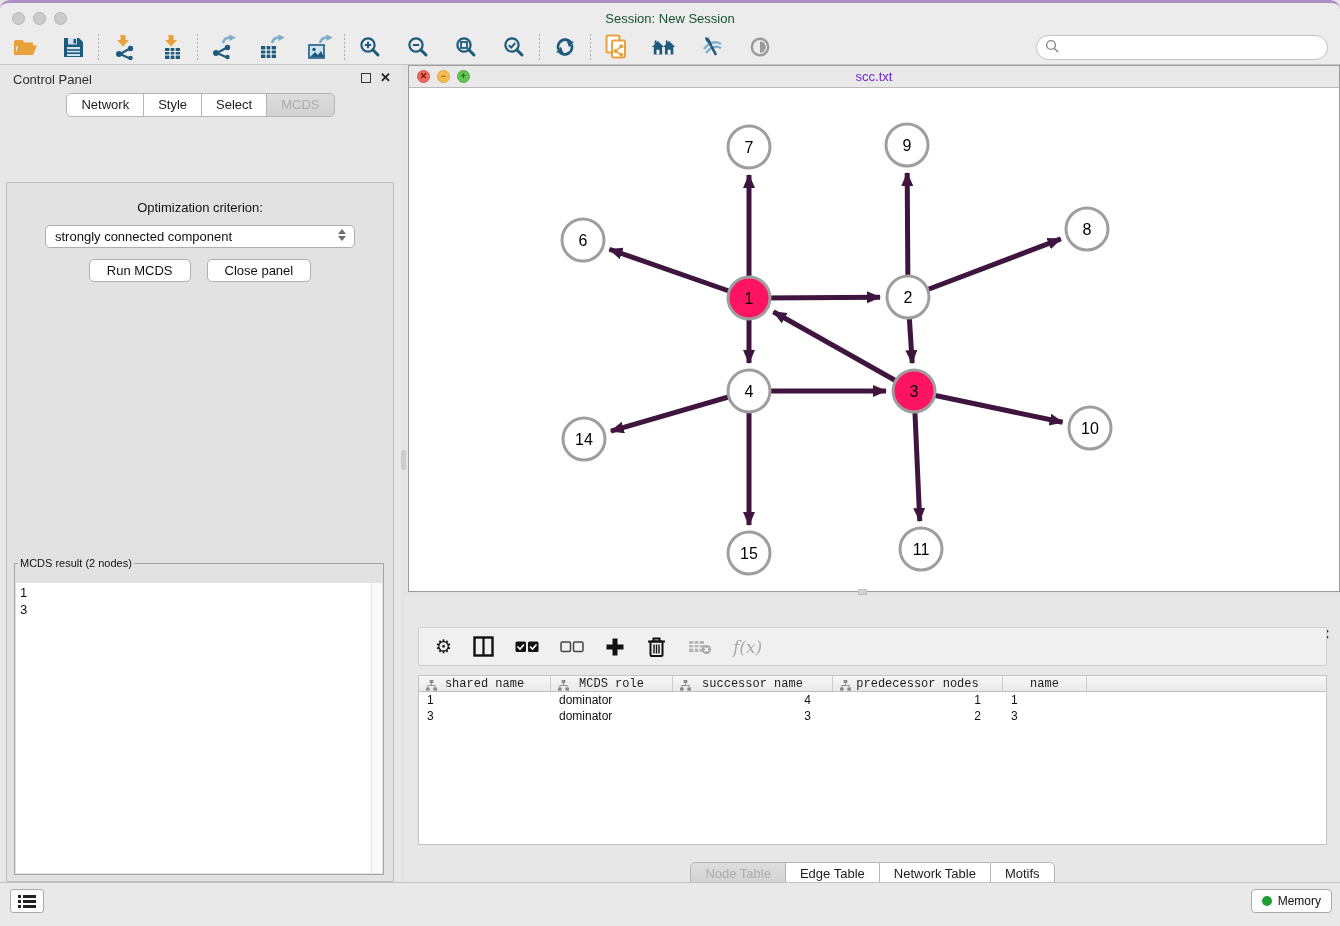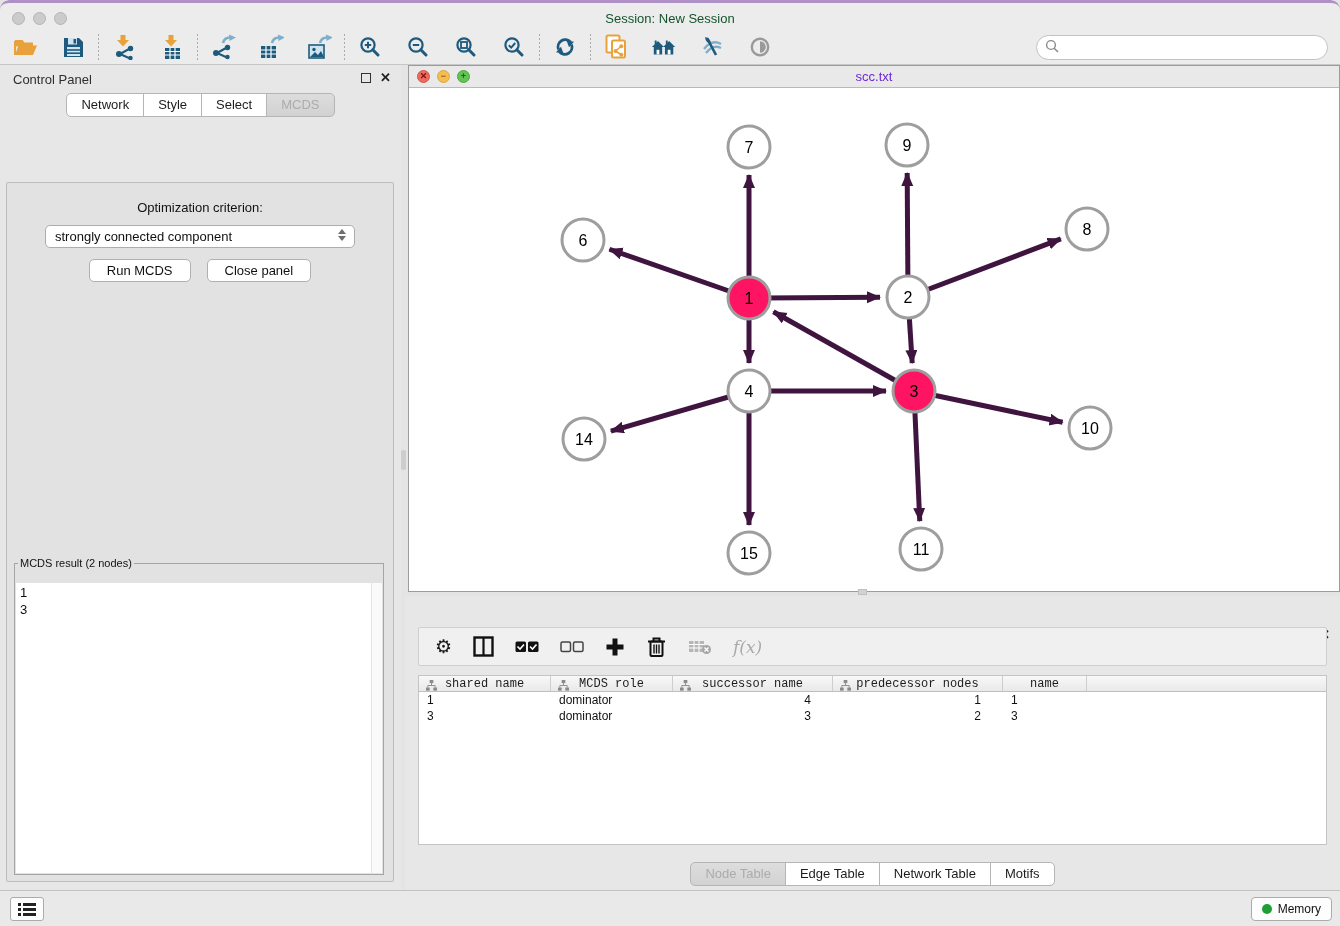--- a/index.html
+++ b/index.html
@@ -100,21 +100,21 @@
              background:#fff; border:1px solid #C4C4C4; overflow:hidden; }
   .thead{ display:flex; height:16px; background:linear-gradient(#F8F8F8,#E9E9E9);
           border-bottom:1px solid #BFBFBF;font-family:Liberation Mono, monospace; }
   .th{ position:relative; display:flex; align-items:center; justify-content:center;
        font-size:12px; color:#1C1C1C; border-right:1px solid #CDCDCD; flex:none; }
   .th .hier{ position:absolute; left:7px; top:4px; }
   .trow{ display:flex; height:16px; font-size:12px; color:#111; align-items:center; }
   .td{ flex:none; overflow:hidden; white-space:nowrap; }
   .tp-tabs{ position:absolute; left:0; right:0; bottom:4px; display:flex; justify-content:center; }
   
-  .statusbar{ position:absolute; left:0; bottom:0; right:0; height:36px;
+  .statusbar{ position:absolute; left:0; bottom:0; right:0; height:44px;
               background:#E9E9E9; border-top:1px solid #C2C2C2; }
   .list-btn{ position:absolute; left:10px; top:6px; width:34px; height:24px; background:#FDFDFD;
              border:1px solid #ABABAB; border-radius:3px; display:flex; align-items:center; justify-content:center; }
   .memory-btn{ position:absolute; right:8px; top:6px; height:24px; background:#FDFDFD;
                border:1px solid #ABABAB; border-radius:4px; display:flex; align-items:center;
                gap:6px; padding:0 10px; font-size:12px; color:#111; }
   .mem-dot{ width:10px; height:10px; border-radius:50%; background:#1F9E35; }
 </style>
 </head>
 <body>

